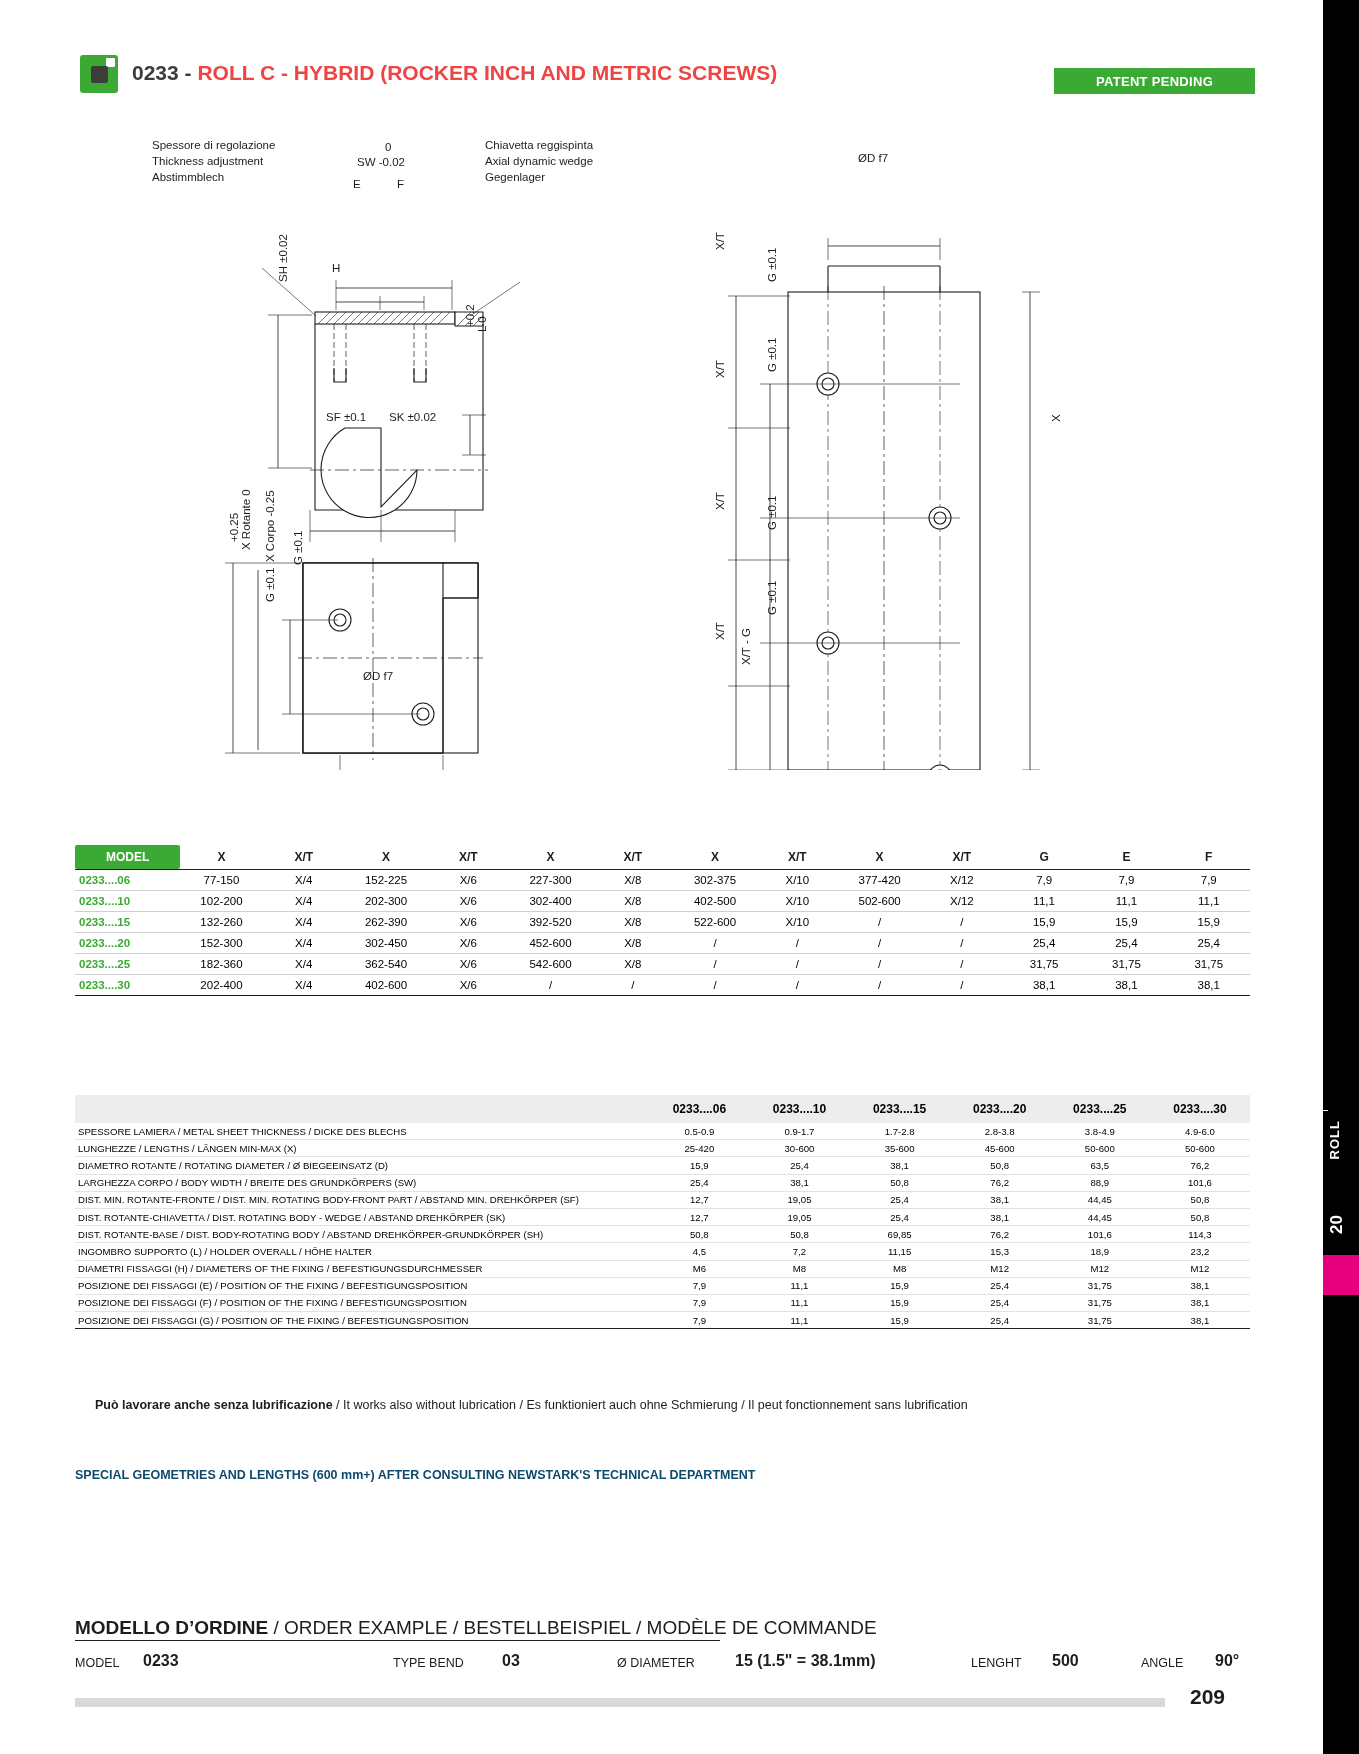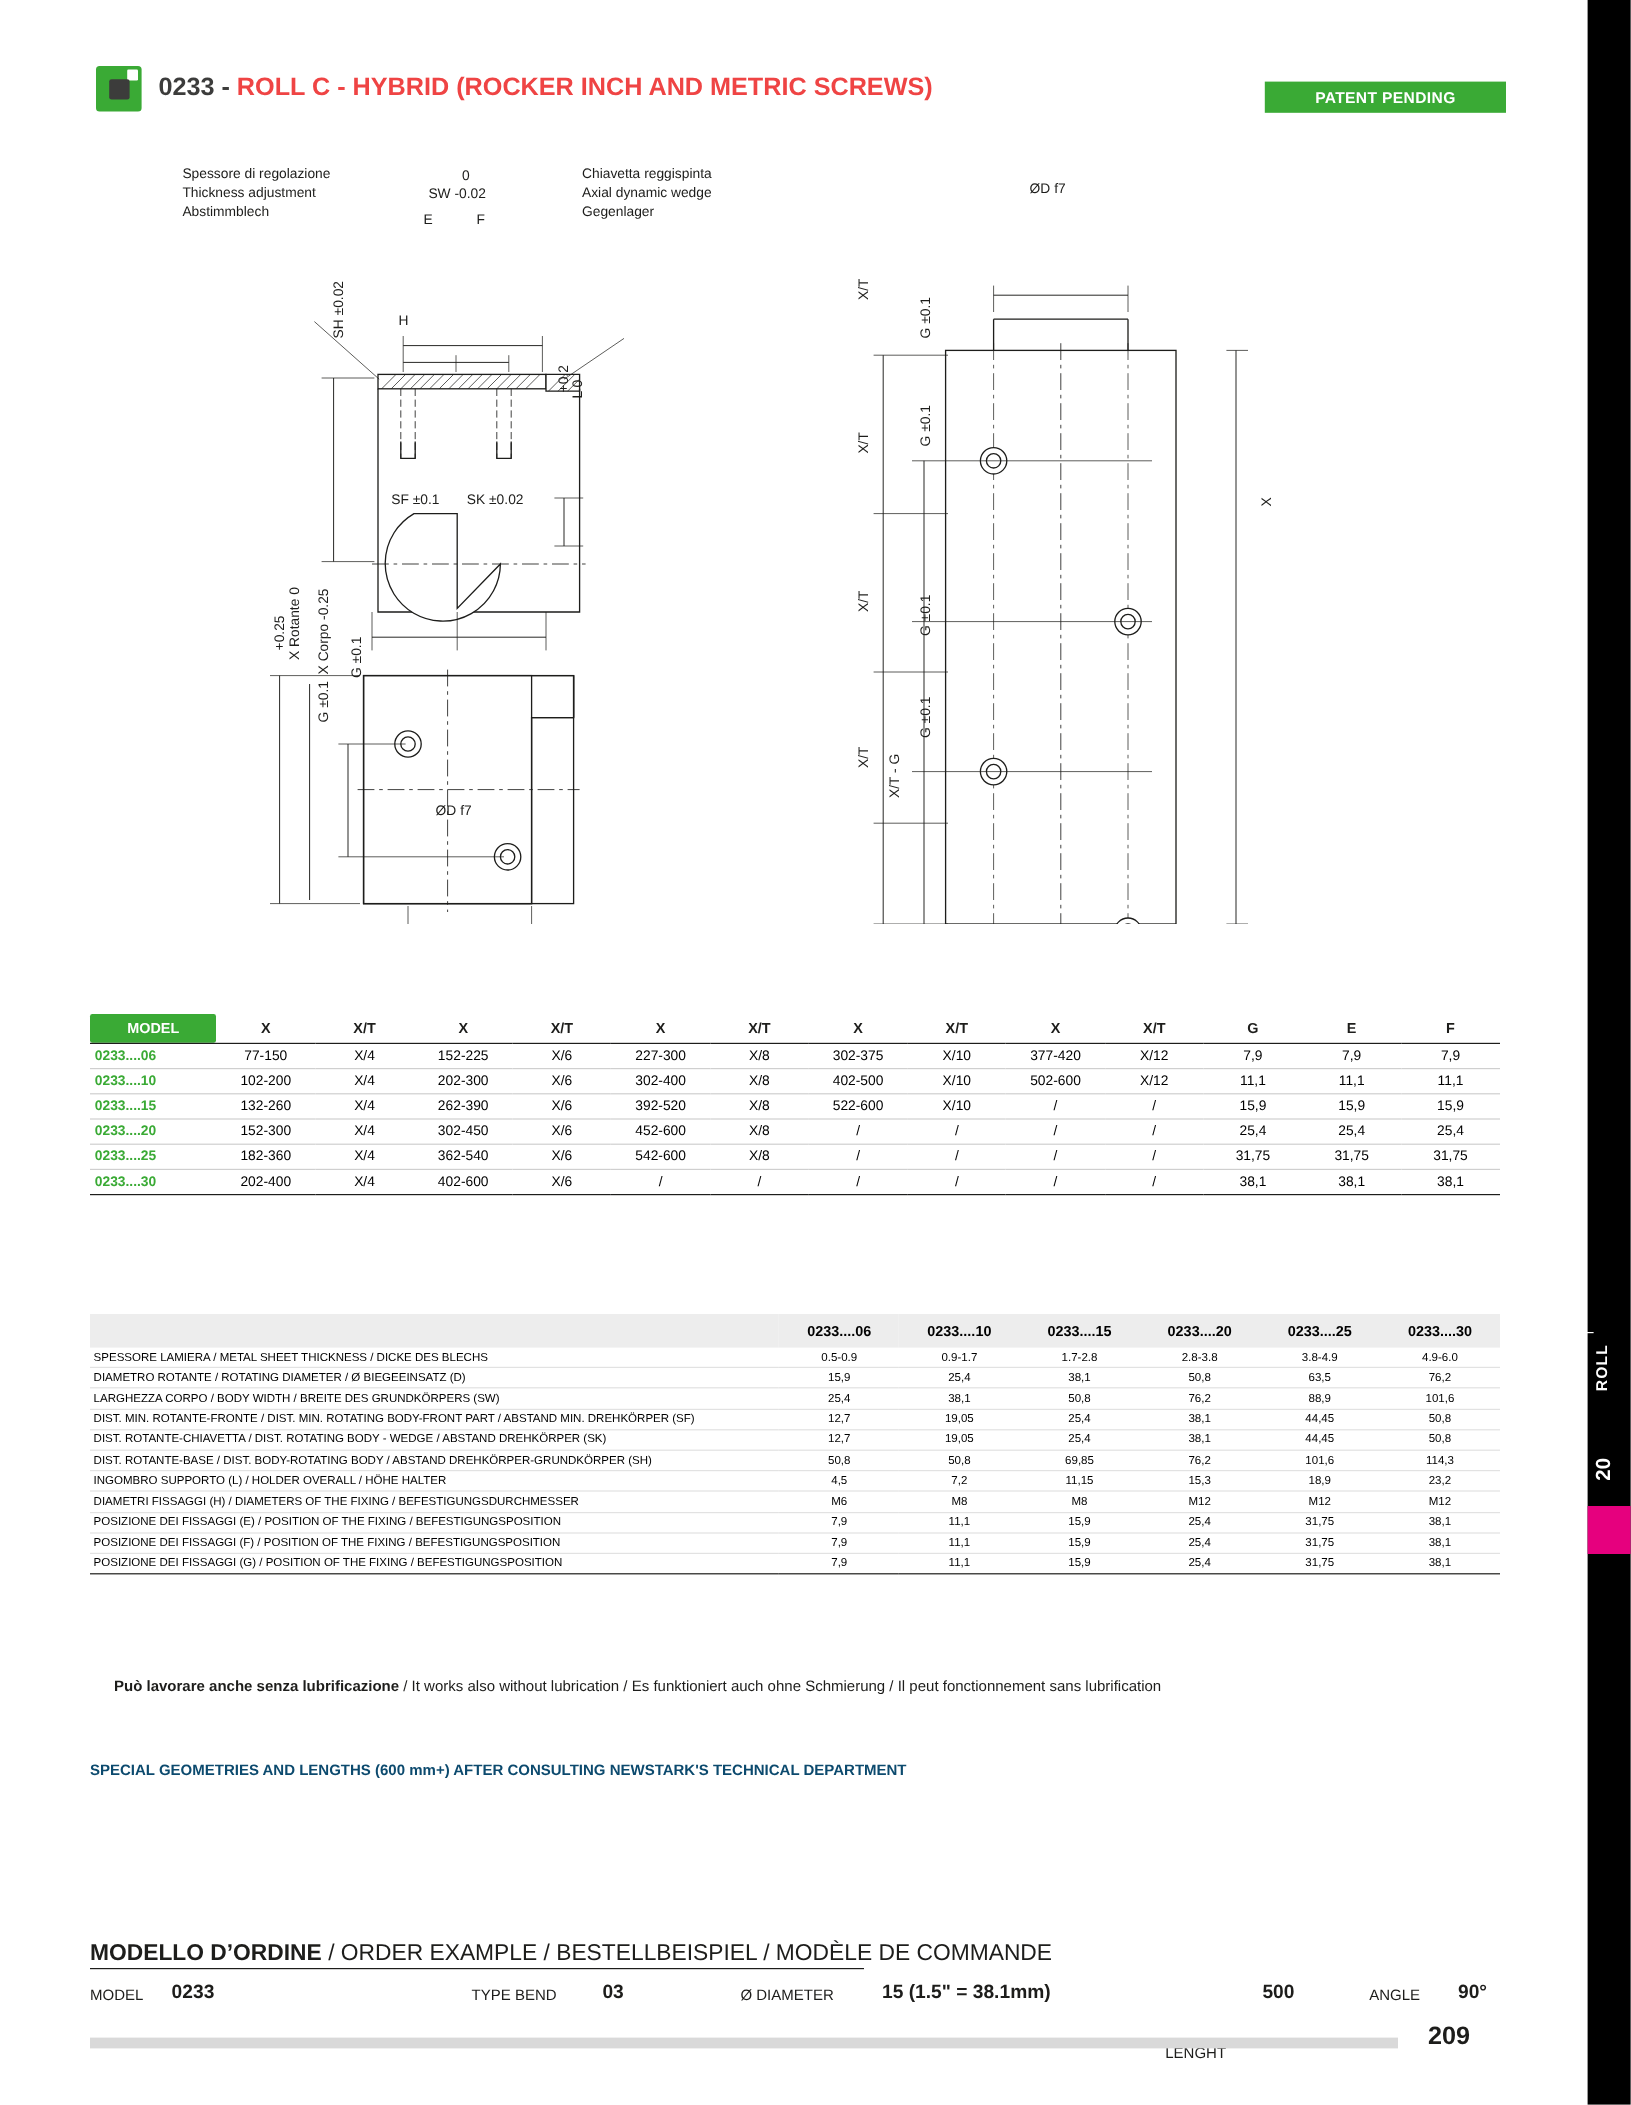--- a/index.html
+++ b/index.html
@@ -429,20 +429,29 @@
     <tr>
       <td class="desc">SPESSORE LAMIERA / METAL SHEET THICKNESS / DICKE DES BLECHS</td>
       <td class="v">0.5-0.9</td>
       <td class="v">0.9-1.7</td>
       <td class="v">1.7-2.8</td>
       <td class="v">2.8-3.8</td>
       <td class="v">3.8-4.9</td>
       <td class="v">4.9-6.0</td>
     </tr>
     <tr>
+      <td class="desc">LUNGHEZZE / LENGTHS / LÄNGEN MIN-MAX (X)</td>
+      <td class="v">25-420</td>
+      <td class="v">30-600</td>
+      <td class="v">35-600</td>
+      <td class="v">45-600</td>
+      <td class="v">50-600</td>
+      <td class="v">50-600</td>
+    </tr>
+    <tr>
       <td class="desc">DIAMETRO ROTANTE / ROTATING DIAMETER / Ø BIEGEEINSATZ (D)</td>
       <td class="v">15,9</td>
       <td class="v">25,4</td>
       <td class="v">38,1</td>
       <td class="v">50,8</td>
       <td class="v">63,5</td>
       <td class="v">76,2</td>
     </tr>
     <tr>
       <td class="desc">LARGHEZZA CORPO / BODY WIDTH / BREITE DES GRUNDKÖRPERS (SW)</td>
@@ -533,19 +542,19 @@
 
 <div class="order-title"><b>MODELLO D’ORDINE</b><span> / ORDER EXAMPLE / BESTELLBEISPIEL / MODÈLE DE COMMANDE</span></div>
 <div class="order-rule"></div>
 <div class="order-row">
   <span class="lab" style="position:absolute;left:0;top:6px;">MODEL</span>
   <span class="val" style="position:absolute;left:68px;top:2px;">0233</span>
   <span class="lab" style="position:absolute;left:318px;top:6px;">TYPE BEND</span>
   <span class="val" style="position:absolute;left:427px;top:2px;">03</span>
   <span class="lab" style="position:absolute;left:542px;top:6px;">Ø DIAMETER</span>
   <span class="val" style="position:absolute;left:660px;top:2px;">15 (1.5" = 38.1mm)</span>
-  <span class="lab" style="position:absolute;left:896px;top:6px;margin-top:48px;">LENGHT</span>
+  <span class="lab" style="position:absolute;left:896px;top:6px;">LENGHT</span>
   <span class="val" style="position:absolute;left:977px;top:2px;">500</span>
   <span class="lab" style="position:absolute;left:1066px;top:6px;">ANGLE</span>
   <span class="val" style="position:absolute;left:1140px;top:2px;">90°</span>
 </div>
 <div class="foot-bar"></div>
 <div class="page-num">209</div>
 
 </body></html>

